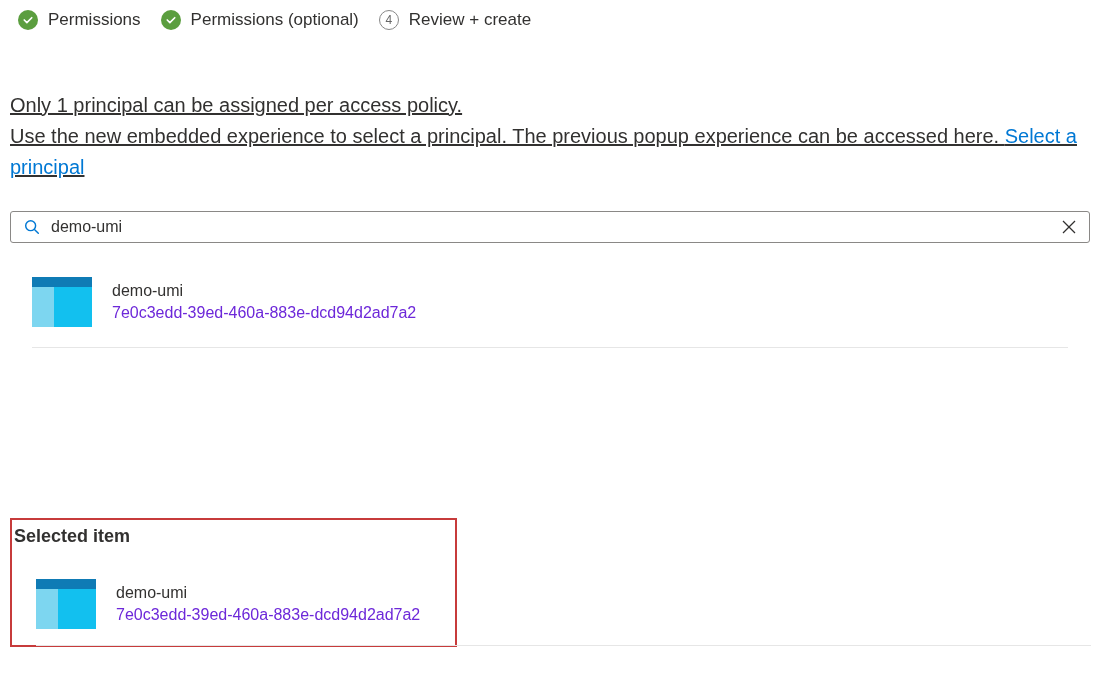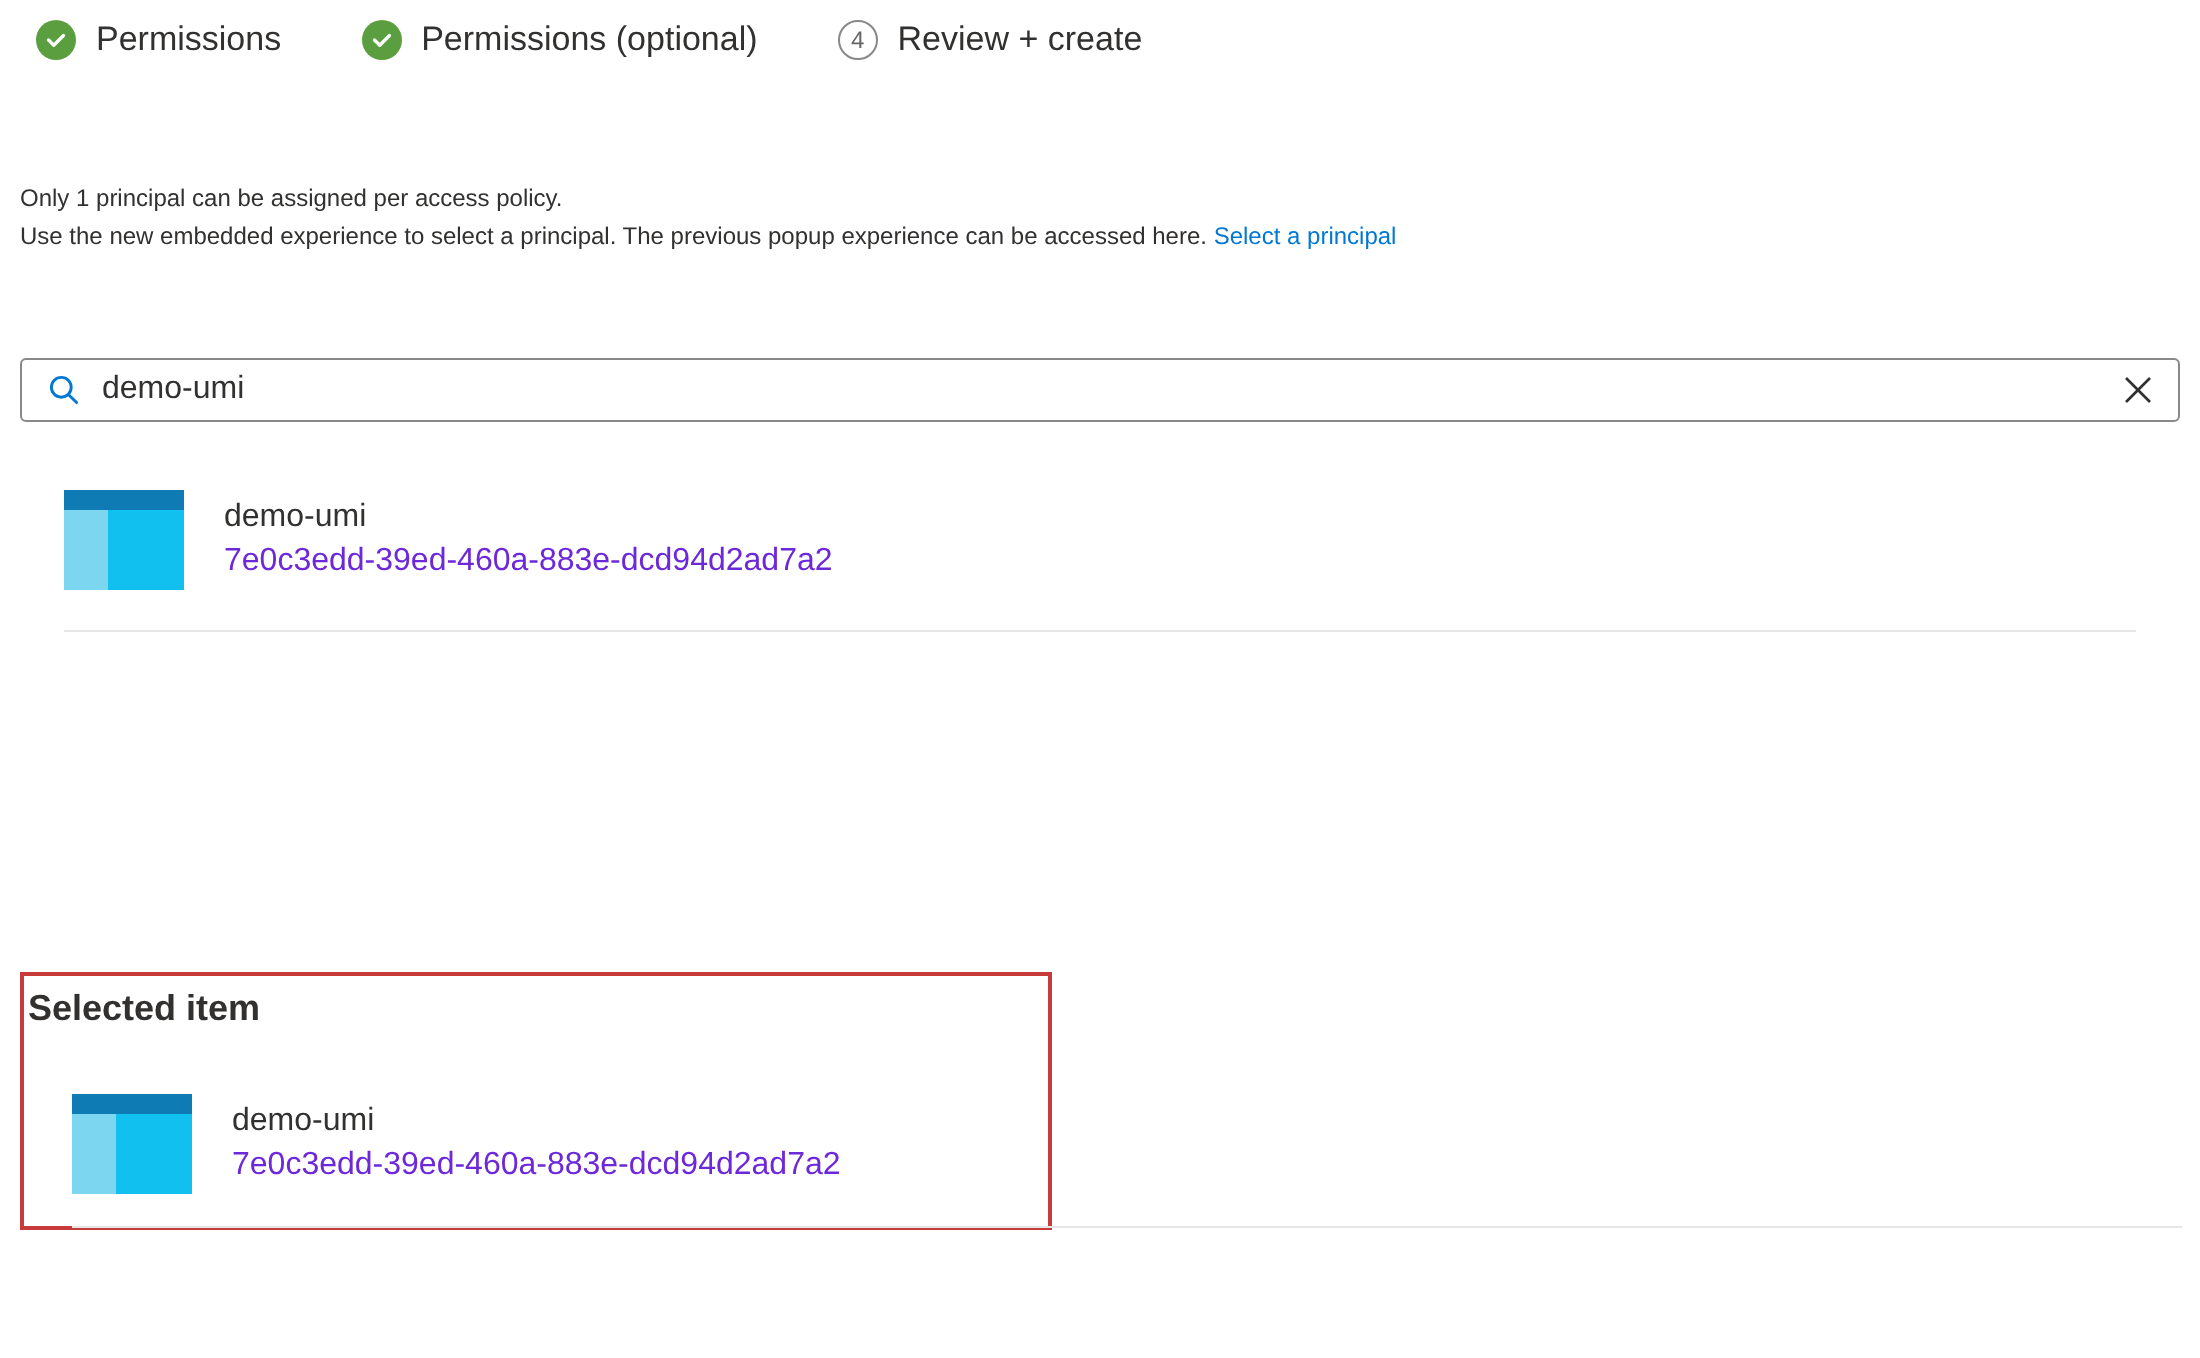--- a/index.html
+++ b/index.html
@@ -6,21 +6,21 @@
     body {
       font-family: 'Segoe UI', Tahoma, Geneva, sans-serif;
       font-size: 14px;
       color: #323130;
       background: #ffffff;
       padding: 10px;
       width: 1100px;
     }
     .tabs {
       display: flex;
-      gap: 40px;
+      gap: 20px;
       margin-bottom: 50px;
       padding-left: 8px;
     }
     .tab {
       display: flex;
       align-items: center;
       gap: 10px;
       cursor: pointer;
       padding-bottom: 10px;
       position: relative;
@@ -53,24 +53,25 @@
       height: 20px;
       border-radius: 50%;
       border: 1.5px solid #888;
       display: flex;
       align-items: center;
       justify-content: center;
       font-size: 12px;
       color: #666;
     }
     .description {
-      font-size: 12px;
+      font-size: 20px;
       color: #323130;
       line-height: 1.55;
-      margin-bottom: 52px;
+      margin-bottom: 28px;
+      text-decoration: underline;
     }
     .description a {
       color: #0078d4;
       text-decoration: none;
       cursor: pointer;
     }
     .search-box {
       display: flex;
       align-items: center;
       border: 1px solid #8a8886;
@@ -140,21 +141,21 @@
     .item-text .id {
       font-size: 16px;
       color: #6d28d9;
     }
     .spacer {
       height: 170px;
     }
     .selected-section {
       border: 2px solid #c73b3b;
       padding: 6px 2px 2px 2px;
-      width: 516px;
+      width: 447px;
     }
     .selected-title {
       font-size: 18px;
       font-weight: 700;
       color: #323130;
       margin-bottom: 32px;
     }
     .selected-item {
       display: flex;
       align-items: center;

